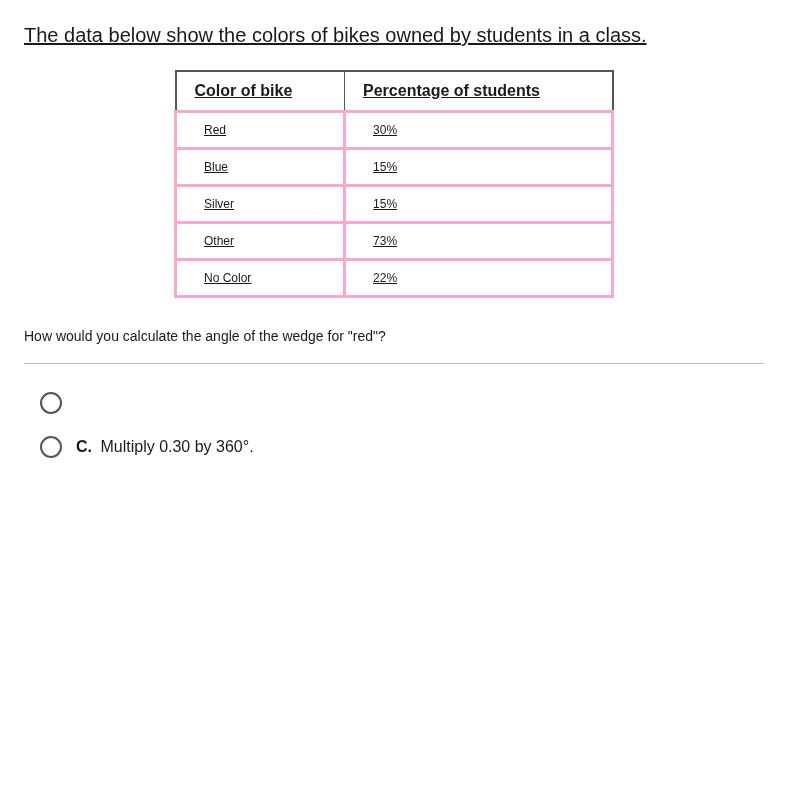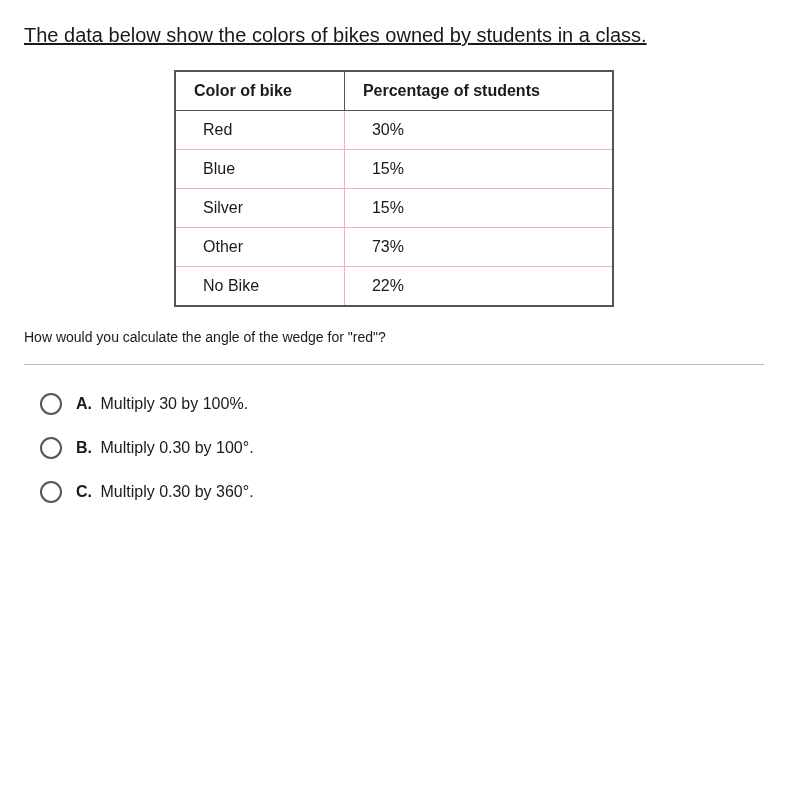--- a/index.html
+++ b/index.html
@@ -21,21 +21,22 @@
     .intro-text {
       font-size: 20px;
       line-height: 1.5;
       margin-bottom: 20px;
       text-decoration: underline;
     }
 
     .table-container {
       display: flex;
       justify-content: center;
-      margin-bottom: 20px;
+      margin-bottom: 28px;
+      text-decoration: underline;
     }
 
     table {
       border-collapse: collapse;
       border: 2px solid #555;
       min-width: 440px;
     }
 
     thead tr {
       background: #fff;
@@ -43,23 +44,23 @@
 
     th {
       border: 1px solid #555;
       padding: 10px 18px;
       text-align: left;
       font-weight: bold;
       font-size: 16px;
     }
 
     td {
-      border: 1px solid #f9a8d4;
+      border: 3px solid #f9a8d4;
       padding: 10px 27px;
-      font-size: 16px;
+      font-size: 12px;
     }
 
     .question-text {
       font-size: 14px;
       line-height: 1.5;
       margin-bottom: 16px;
     }
 
     .divider {
       border: none;
@@ -124,37 +125,32 @@
         </tr>
         <tr>
           <td>Silver</td>
           <td>15%</td>
         </tr>
         <tr>
           <td>Other</td>
           <td>73%</td>
         </tr>
         <tr>
-          <td>No Bike</td>
+          <td>No Color</td>
           <td>22%</td>
         </tr>
       </tbody>
   </table>
 </div>
 
 <p class="question-text">How would you calculate the angle of the wedge for "red"?</p>
 
 <hr class="divider">
 
 <ul class="options-list" id="options-list">
 <li class="option-item">
       <span class="option-radio"></span>
-      <span class="option-label"><strong>A.</strong> Multiply 30 by 100%.</span>
-    </li>
-    <li class="option-item">
-      <span class="option-radio"></span>
-      <span class="option-label"><strong>B.</strong> Multiply 0.30 by 100°.</span>
     </li>
     <li class="option-item">
       <span class="option-radio"></span>
       <span class="option-label"><strong>C.</strong> Multiply 0.30 by 360°.</span>
     </li>
   </ul>
 
 </body></html>

